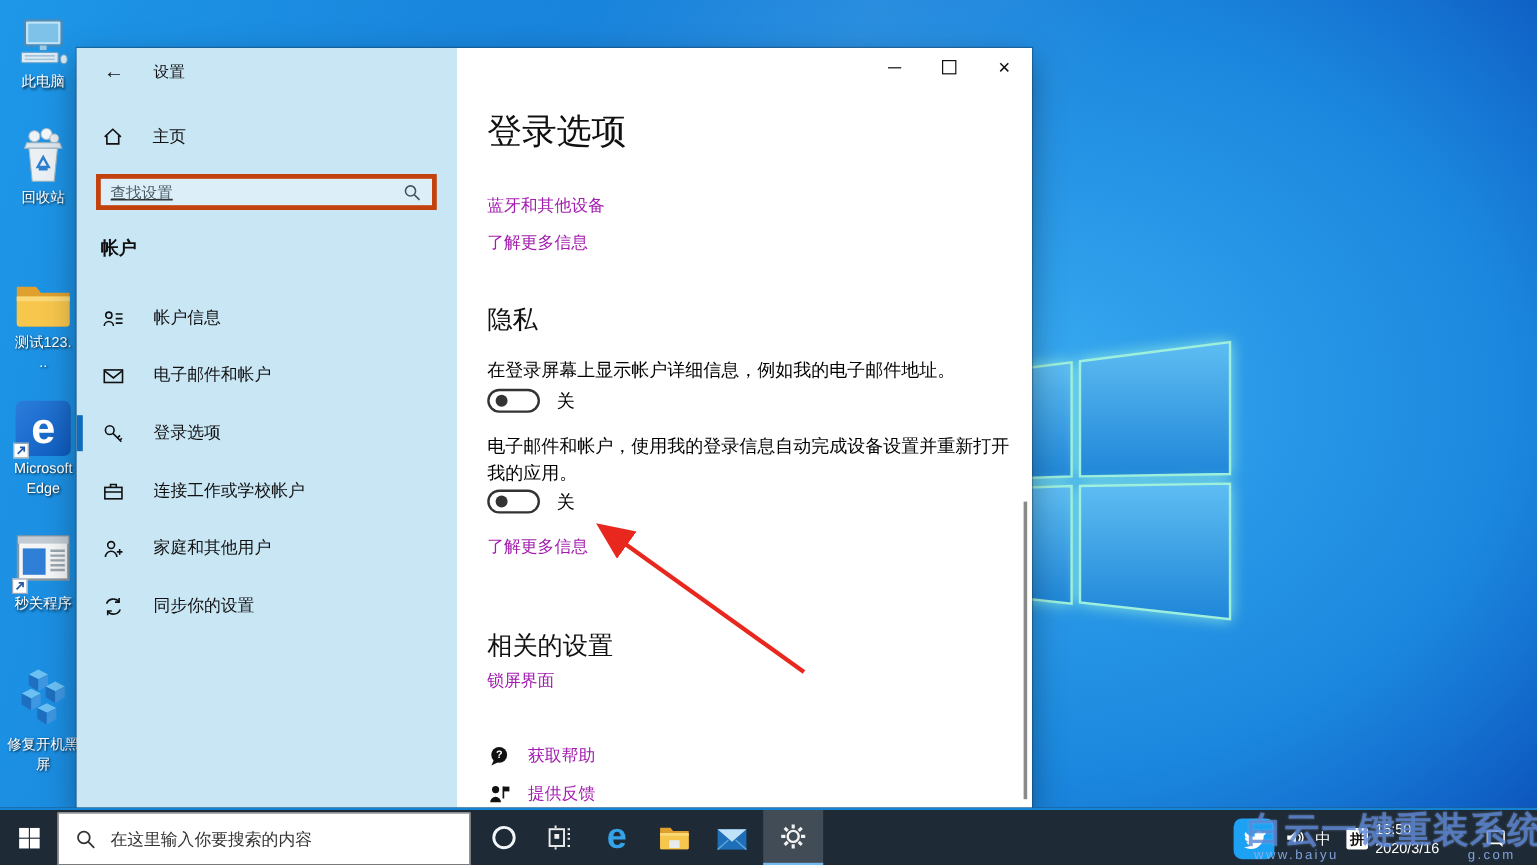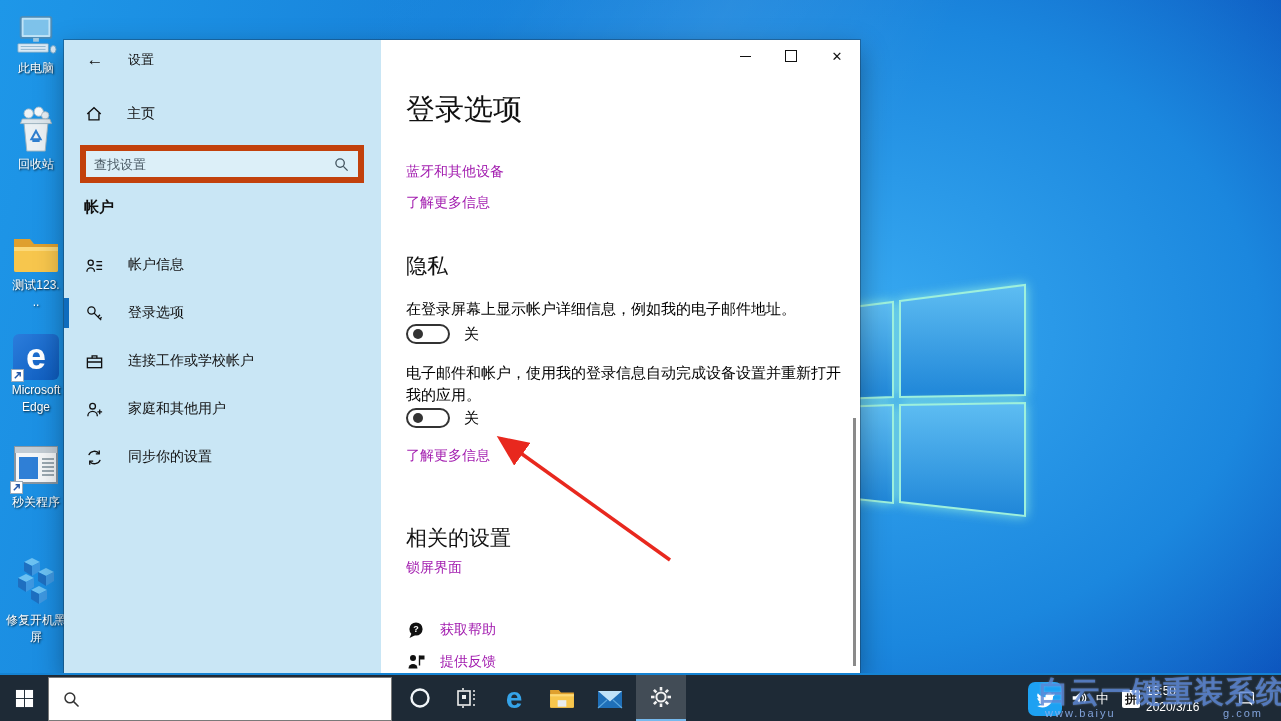--- a/index.html
+++ b/index.html
@@ -28,21 +28,21 @@
 
   
   .win { position:absolute; left:64px; top:40px; width:796px; height:633px; background:#fff; z-index:5;
          box-shadow:0 0 0 1px rgba(20,40,60,.35), 0 10px 26px rgba(0,0,0,.35); }
   .sidebar { position:absolute; left:0; top:0; width:317px; height:633px; background:#c9e6f5; }
   .back-btn { position:absolute; left:14px; top:6px; width:34px; height:28px; font-size:17px; color:#111; display:flex; align-items:center; justify-content:center; cursor:pointer; }
   .win-title { position:absolute; left:64px; top:11px; font-size:13px; color:#111; }
   .home-row { position:absolute; left:0; top:58px; width:317px; height:32px; display:flex; align-items:center; cursor:pointer; }
   .home-row svg { margin-left:21px; }
   .home-row span { margin-left:24px; font-size:14px; color:#111; }
-  .search-box { position:absolute; left:16px; top:105px; width:284px; height:38px; border:6px solid #c2410c; background:rgba(255,255,255,.35); display:flex; align-items:center; }
+  .search-box { position:absolute; left:16px; top:105px; width:284px; height:30px; border:4px solid #c2410c; background:rgba(255,255,255,.35); display:flex; align-items:center;text-decoration:underline; }
   .search-box input { flex:1; border:none; background:transparent; outline:none; padding:0 8px; font-size:13px; color:#222; font-family:"Liberation Sans",sans-serif; }
   .search-box input::placeholder { color:#4a5a64; opacity:1; }
   .search-box .mag { margin-right:9px; }
   .side-section { position:absolute; left:20px; top:158px; font-size:15px; font-weight:bold; color:#111; }
   .nav { position:absolute; left:0; top:205px; width:317px; }
   .nav-item { position:relative; height:40px; margin-bottom:8px; display:flex; align-items:center; cursor:pointer; }
   .nav-item svg { margin-left:21px; flex:none; }
   .nav-item .nlbl { margin-left:24px; font-size:14px; color:#111; white-space:nowrap; }
   .nav-item.selected::before { content:""; position:absolute; left:0; top:5px; width:5px; height:30px; background:#0f6cbd; }
 
@@ -218,20 +218,27 @@
       <div class="side-section">帐户</div>
 
       <div class="nav">
         <div class="nav-item">
           <svg width="19" height="19" viewBox="0 0 20 20">
             <circle cx="6" cy="7" r="2.7" fill="none" stroke="#111" stroke-width="1.4"></circle>
             <path d="M2 16.5 a4 4 0 0 1 8 0 M12 6 h6 M12 10 h6 M12 14 h6" fill="none" stroke="#111" stroke-width="1.4"></path>
           </svg>
           <span class="nlbl">帐户信息</span>
         </div>
+        <div class="nav-item">
+          <svg width="19" height="19" viewBox="0 0 20 20">
+            <rect x="2" y="4.5" width="16" height="11" fill="none" stroke="#111" stroke-width="1.4"></rect>
+            <path d="M2.5 5.5 L10 11.5 L17.5 5.5" fill="none" stroke="#111" stroke-width="1.4"></path>
+          </svg>
+          <span class="nlbl">电子邮件和帐户</span>
+        </div>
         <div class="nav-item selected">
           <svg width="19" height="19" viewBox="0 0 20 20">
             <circle cx="6.8" cy="6.8" r="3.8" fill="none" stroke="#111" stroke-width="1.4"></circle>
             <path d="M9.6 9.6 L17 17 M13.6 13.6 l2.2 -2.2 M15.7 15.7 l1.8 -1.8" fill="none" stroke="#111" stroke-width="1.4"></path>
           </svg>
           <span class="nlbl">登录选项</span>
         </div>
         <div class="nav-item">
           <svg width="19" height="19" viewBox="0 0 20 20">
             <rect x="2.5" y="6.5" width="15" height="10" fill="none" stroke="#111" stroke-width="1.4"></rect>
@@ -326,20 +333,21 @@
         <rect x="1" y="10.5" width="8.5" height="8.5" fill="#fff"></rect>
           <rect x="10.5" y="10.5" width="8.5" height="8.5" fill="#fff"></rect>
       </svg>
     </div>
 
     <div class="tb-search">
       <svg width="17" height="17" viewBox="0 0 16 16">
         <circle cx="6.5" cy="6.5" r="4.6" fill="none" stroke="#333" stroke-width="1.4"></circle>
         <path d="M10 10 L14.6 14.6" stroke="#333" stroke-width="1.4"></path>
       </svg>
+      <input type="text" placeholder="在这里输入你要搜索的内容" style="">
     </div>
 
     <div class="tb-btn" style="left:398px;width:44px">
       <svg width="24" height="24" viewBox="0 0 24 24">
         <circle cx="12" cy="12" r="8.5" fill="none" stroke="#f2f6f9" stroke-width="2.4"></circle>
       </svg>
     </div>
     <div class="tb-btn" style="left:444px;width:44px">
       <svg width="24" height="24" viewBox="0 0 24 24">
         <rect x="4" y="5" width="12" height="14" fill="none" stroke="#eee" stroke-width="1.6"></rect>

